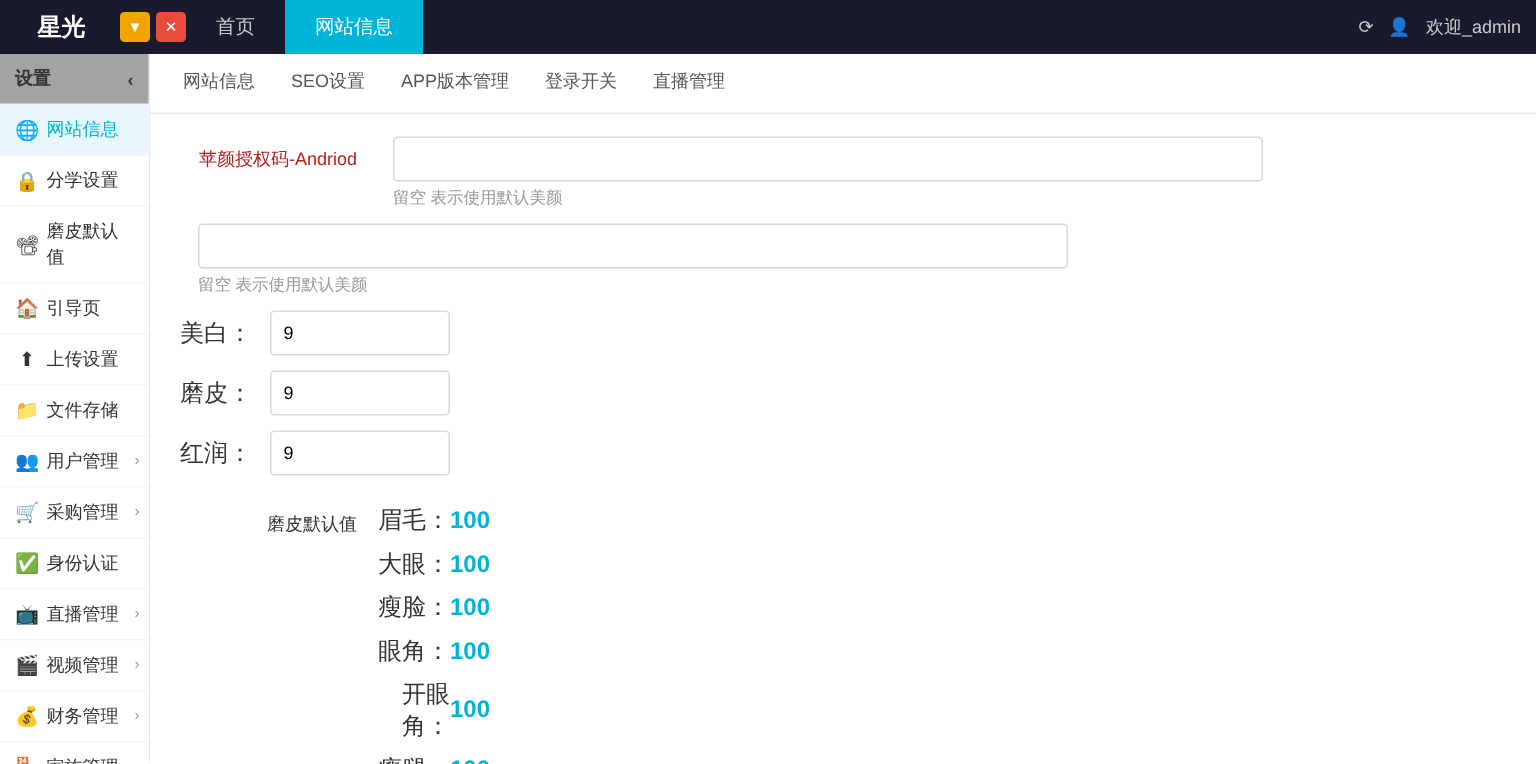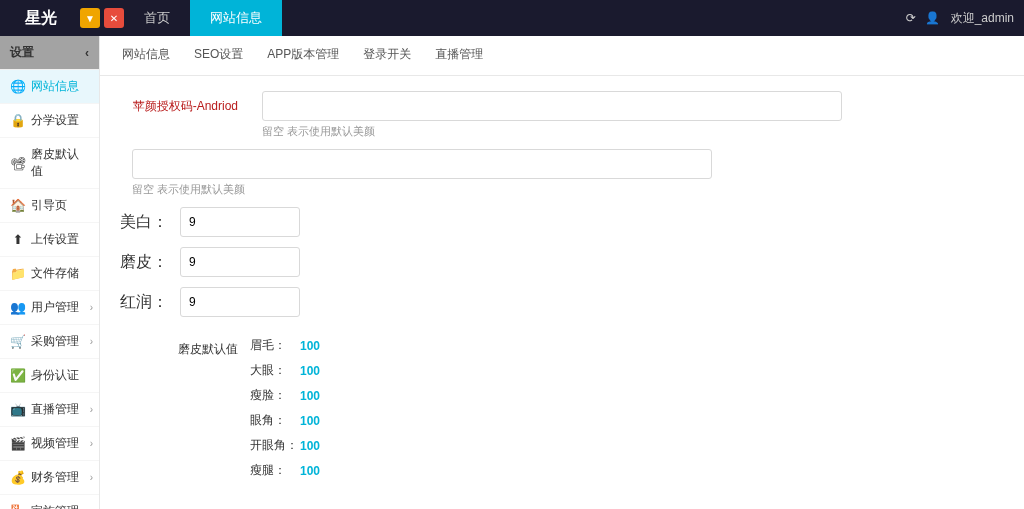--- a/index.html
+++ b/index.html
@@ -246,25 +246,26 @@
       flex: 1;
       max-width: 460px;
     }
     .default-row {
       display: flex;
       align-items: center;
       margin-bottom: 8px;
     }
     .default-row-label {
       width: 50px;
-      font-size: 12px;
-      color: #333;
+      font-size: 16px;
+      color: #333;
+      text-align: right;
     }
     .default-row-value {
-      font-size: 12px;
+      font-size: 16px;
       color: #00b4d8;
       font-weight: bold;
       width: 50px;
     }
   </style>
 </head>
 <body>
 
 <div class="top-nav">
   <span class="top-nav-logo">星光</span>

